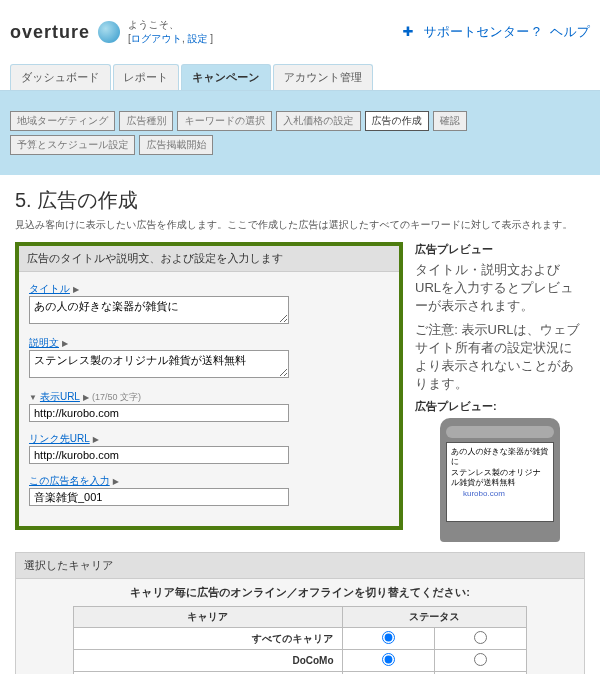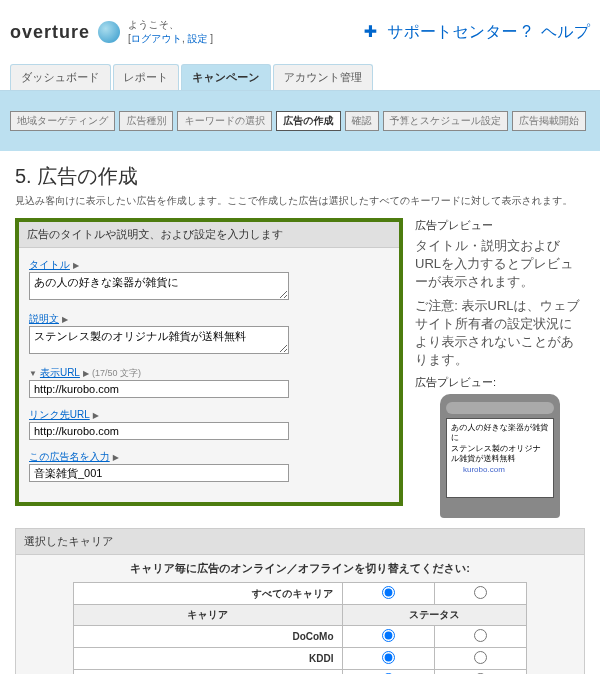--- a/index.html
+++ b/index.html
@@ -3,46 +3,46 @@
 <meta charset="utf-8">
 <style>
 * { box-sizing: border-box; margin: 0; padding: 0; }
 body { font-family: Arial, sans-serif; font-size: 11px; background: #fff; color: #333; width: 600px; }
 .header { padding: 18px 10px; display: flex; justify-content: space-between; align-items: center; }
 .logo-area { display: flex; align-items: center; gap: 8px; }
 .logo-text { font-size: 18px; font-weight: bold; color: #333; letter-spacing: 1px; }
 .logo-icon { width: 22px; height: 22px; border-radius: 50%; background: radial-gradient(circle at 35% 35%, #aaddee, #3399cc); }
 .welcome { font-size: 10px; color: #555; }
 .welcome a { color: #0066cc; text-decoration: none; }
-.top-links { font-size: 16px; margin-left: 19px; }
+.top-links { font-size: 13px; margin-left: 19px; }
 .top-links a { color: #0066cc; text-decoration: none; margin-left: 8px; }
 .top-links .icon { color: #0066cc; margin-right: 2px; }
 .main-tabs { display: flex; background: #fff; border-bottom: 1px solid #b8d8e8; padding-left: 10px; }
 .main-tab { padding: 5px 10px; border: 1px solid #b8d8e8; border-bottom: none; border-radius: 3px 3px 0 0; margin-right: 2px; background: #f0f0f0; font-size: 11px; cursor: pointer; color: #555; }
 .main-tab.active { background: #bce0f0; color: #333; font-weight: bold; }
 .sub-bar { background: #bce0f0; padding: 20px 10px; display: flex; gap: 4px; flex-wrap: wrap; }
 .sub-tab { padding: 2px 6px; border: 1px solid #888; background: #eee; font-size: 10px; color: #777; cursor: pointer; }
-.sub-tab.active { background: #fff; border-color: #555; color: #333; font-weight: bold; }
+.sub-tab.active { background: #fff; border-color: #555; color: #333; }
 .content { padding: 12px 15px; }
 .page-title { font-size: 20px; color: #333; margin-bottom: 4px; }
 .page-desc { font-size: 10px; color: #555; margin-bottom: 10px; }
 .main-area { display: flex; gap: 12px; }
 .form-col { flex: 1; }
 .form-panel { border: 4px solid #4d7c0f; background: #f5f5f5; }
 .panel-head { background: #e0e0e0; padding: 5px 8px; font-size: 11px; border-bottom: 1px solid #ccc; }
 .panel-body { padding: 10px; }
 .field-group { margin-bottom: 10px; }
 .field-label { font-size: 10px; color: #444; display: flex; align-items: center; gap: 3px; }
 .field-label a { color: #0066cc; text-decoration: underline; }
 .tri { color: #666; font-size: 8px; }
 .text-input { width: 260px; border: 1px solid #999; padding: 2px 4px; font-size: 11px; background: #fff; }
 textarea.text-input { height: 28px; resize: vertical; }
 .char-count { float: right; font-size: 9px; color: #888; }
 .preview-col { width: 170px; }
-.preview-head { font-size: 11px; font-weight: normal; margin-bottom: 4px; }
+.preview-head { font-size: 11px; font-weight: bold; margin-bottom: 4px; }
 .preview-desc { font-size: 13px; color: #555; margin-bottom: 6px; }
 .phone { width: 120px; margin: 0 auto; background: #888; border-radius: 10px 10px 4px 4px; padding: 8px 6px 20px; }
 .phone-top { height: 12px; background: #aaa; border-radius: 6px; margin-bottom: 4px; }
 .phone-screen { background: #fff; border: 1px solid #555; padding: 4px; font-size: 8px; line-height: 1.3; min-height: 80px; }
 .phone-screen .ad-title { color: #000; }
 .phone-screen .ad-desc { color: #000; }
 .phone-screen .ad-url { color: #4466cc; padding-left: 12px; }
 .carrier-panel { border: 1px solid #ccc; background: #f5f5f5; margin-top: 10px; }
 .carrier-title { text-align: center; padding: 6px; font-size: 11px; font-weight: bold; }
 .carrier-table { width: 80%; margin: 0 auto 10px; border-collapse: collapse; background: #fff; }
@@ -72,20 +72,21 @@
   <div class="main-tab">ダッシュボード</div>
   <div class="main-tab">レポート</div>
   <div class="main-tab active">キャンペーン</div>
   <div class="main-tab">アカウント管理</div>
 </div>
 
 <div class="sub-bar">
   <div class="sub-tab">地域ターゲティング</div>
   <div class="sub-tab">広告種別</div>
   <div class="sub-tab">キーワードの選択</div>
+  <div class="sub-tab">入札価格の設定</div>
   <div class="sub-tab active">広告の作成</div>
   <div class="sub-tab">確認</div>
   <div class="sub-tab">予算とスケジュール設定</div>
   <div class="sub-tab">広告掲載開始</div>
 </div>
 
 <div class="content">
   <div class="page-title">5. 広告の作成</div>
   <div class="page-desc">見込み客向けに表示したい広告を作成します。ここで作成した広告は選択したすべてのキーワードに対して表示されます。</div>
 
@@ -150,27 +151,27 @@
       </div>
     </div>
   </div>
 
   <div class="carrier-panel">
     <div class="panel-head">選択したキャリア</div>
     <div class="carrier-title">キャリア毎に広告のオンライン／オフラインを切り替えてください:</div>
     <table class="carrier-table">
       <tbody>
           <tr>
+            <th>キャリア</th>
+            <th colspan="2">ステータス</th>
+          </tr>
+      <tr>
             <td>すべてのキャリア</td>
             <td><input type="radio" checked="" style=""></td>
             <td><input type="radio" style=""></td>
-          </tr>
-      <tr>
-            <th>キャリア</th>
-            <th colspan="2">ステータス</th>
           </tr>
       <tr>
             <td>DoCoMo</td>
             <td><input type="radio" checked="" style=""></td>
             <td><input type="radio" style=""></td>
           </tr>
       <tr>
             <td>KDDI</td>
             <td><input type="radio" checked="" style=""></td>
             <td><input type="radio" style=""></td>

